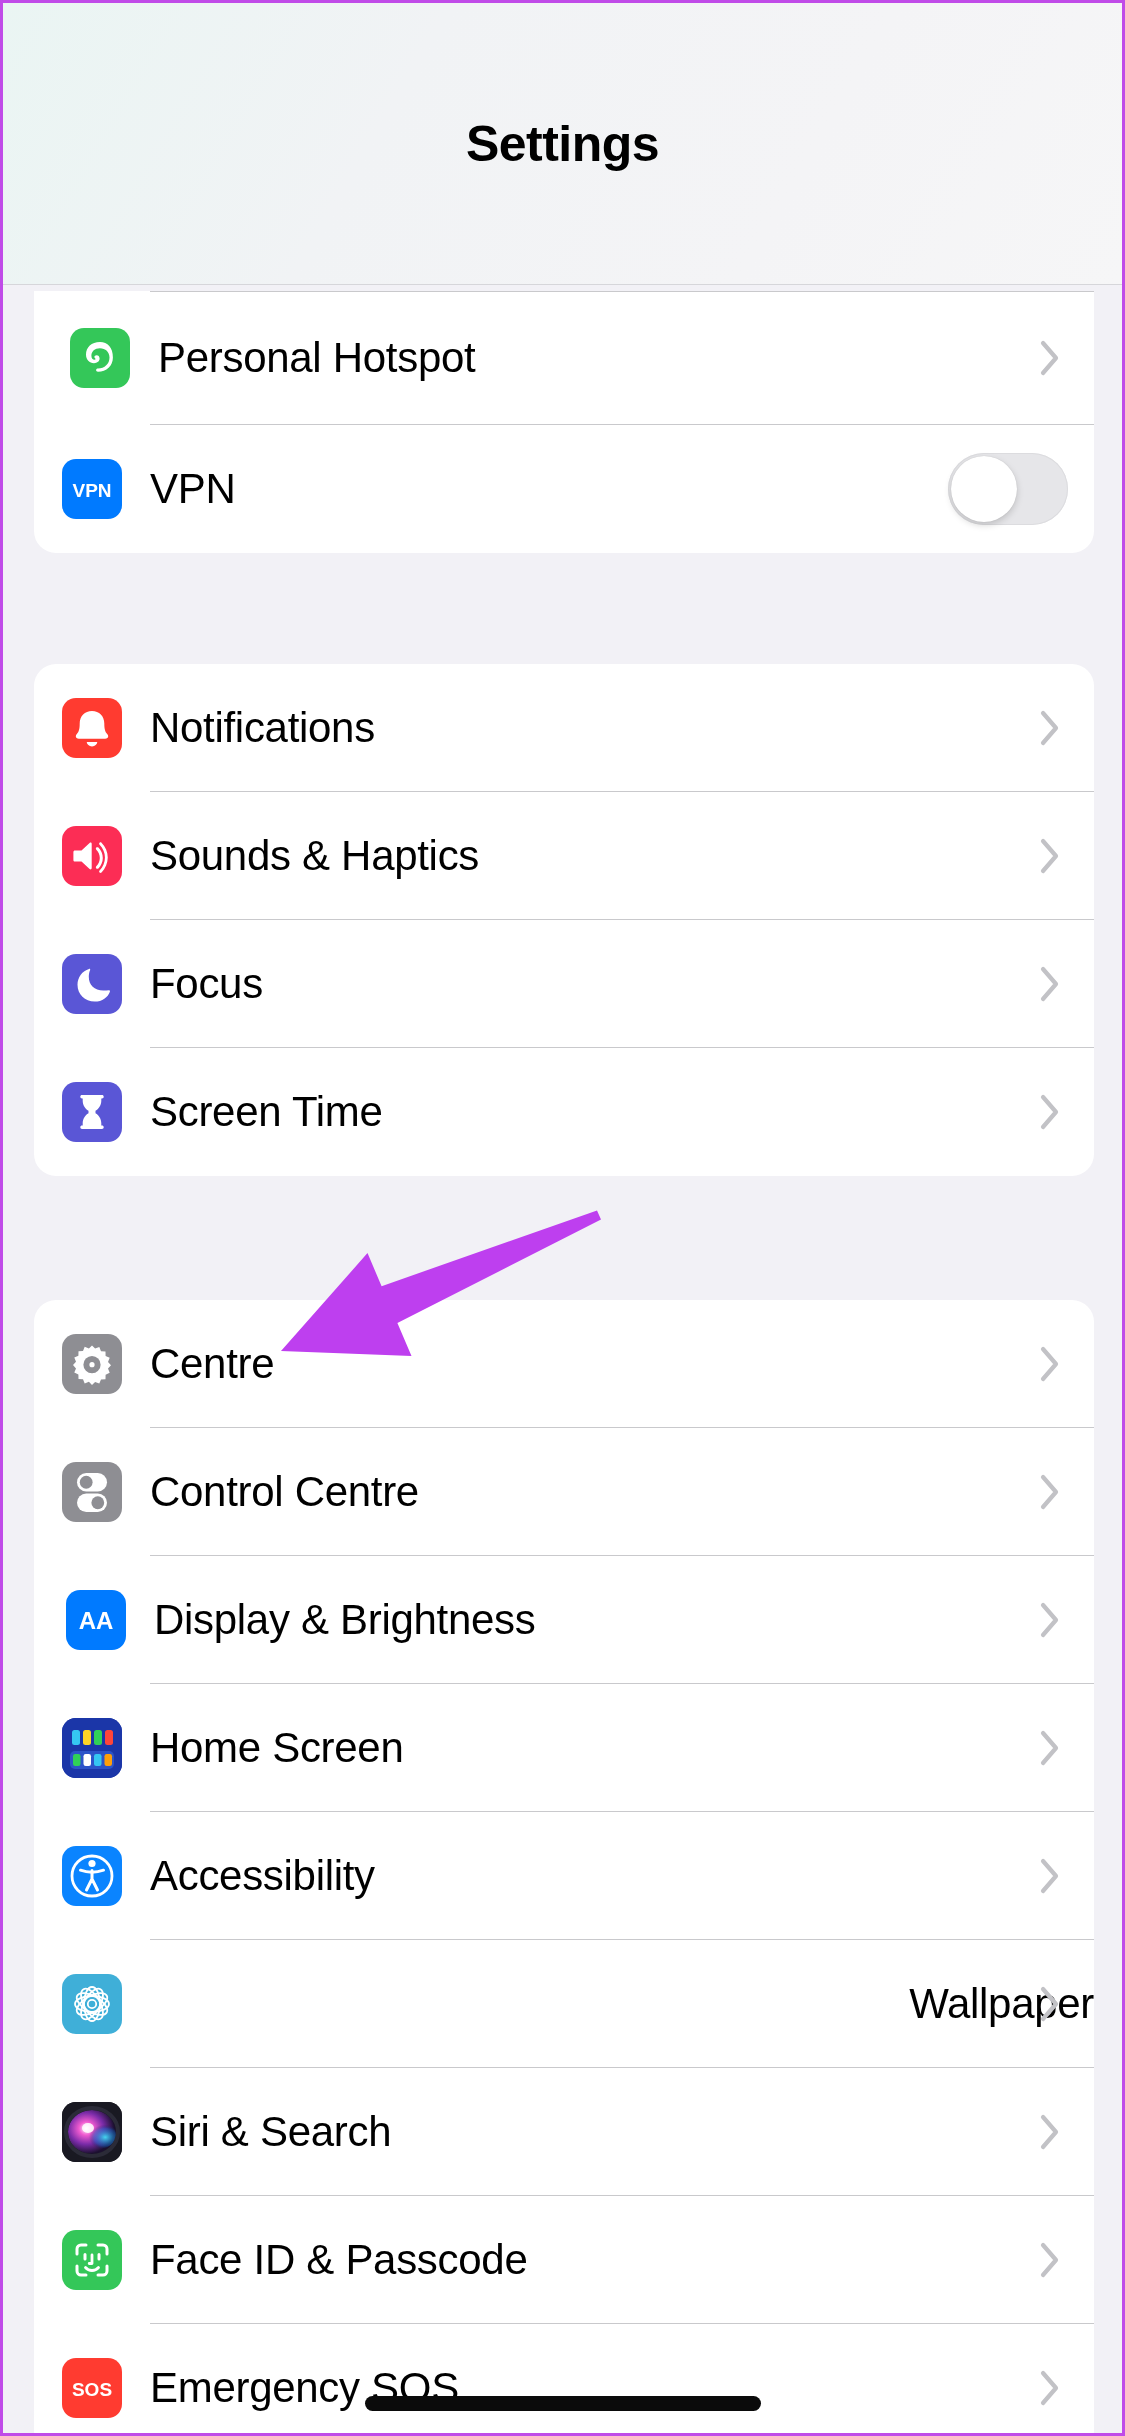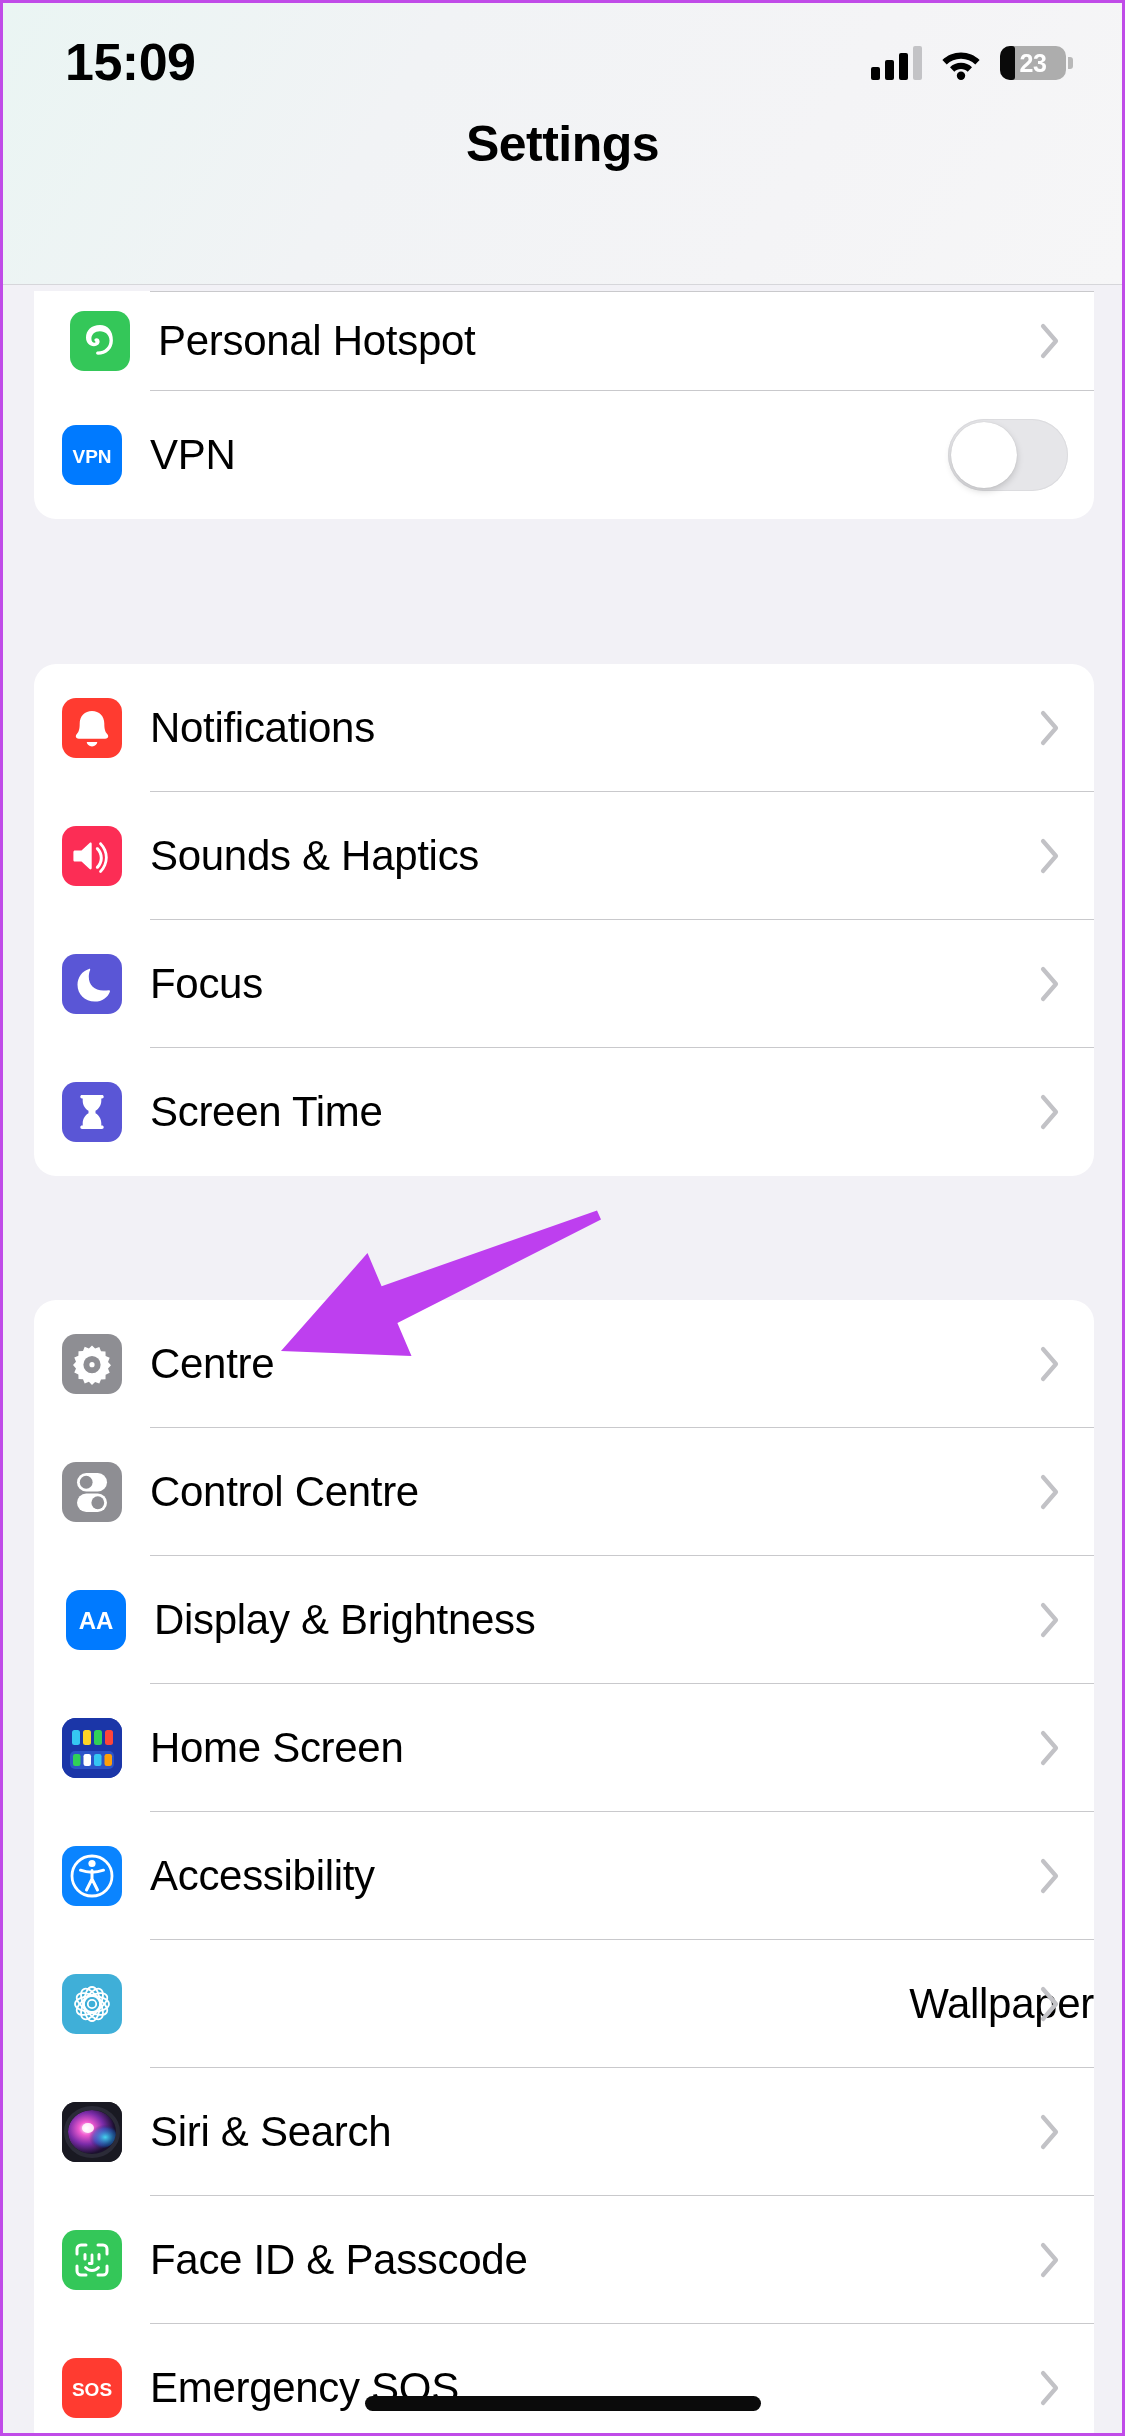--- a/index.html
+++ b/index.html
@@ -247,52 +247,27 @@
     background: #0B0B0B;
   }
 </style>
 </head>
 <body>
 
 <div id="screen">
 
   <div id="header-area">
 
-    <div id="status-bar">
-      <div id="status-time">15:09</div>
-      <div id="status-right">
-
-        <div class="signal">
-          <i></i>
-            <i></i>
-            <i></i>
-            <i></i>
-        </div>
-
-        <svg class="wifi" viewBox="0 0 46 34">
-          <path d="M23 6.5c7.3 0 13.9 2.9 18.6 7.5l-4.3 4.5C33.6 14.8 28.6 12.7 23 12.7S12.4 14.8 8.7 18.5L4.4 14C9.1 9.4 15.7 6.5 23 6.5z" fill="#000"></path>
-          <path d="M23 16.8c4.3 0 8.2 1.7 11 4.5l-4.3 4.4c-1.8-1.8-4.1-2.8-6.7-2.8s-4.9 1-6.7 2.8L12 21.3c2.8-2.8 6.7-4.5 11-4.5z" fill="#000"></path>
-          <circle cx="23" cy="29.8" r="4.2" fill="#000"></circle>
-        </svg>
-
-        <div class="battery">
-          <div class="fill"></div>
-          <div class="pct">23</div>
-          <div class="nub"></div>
-        </div>
-
-      </div>
-    </div>
 
     <div id="nav-title">Settings</div>
   </div>
 
   <div id="content">
       <div class="group clipped-top" style="top: 5px;">
-        <div class="row first-sep-top" style="height: 100px; padding-left: 36px;">
+        <div class="row first-sep-top" style="height: 134px; padding-left: 36px;">
           <div class="icon" style="background: rgb(52, 199, 89);">
             <svg viewBox="0 0 60 60" width="60" height="60">
               <path d="M30 14c-8.6 0-14 5.3-14 12.6 0 5.3 3.4 8.6 8 8.6 3.3 0 5.6-1.9 5.6-4.6 0-2.1-1.3-3.3-3-3.3-1.3 0-2.2.7-2.2 1.8 0 .6.3 1 .8 1.3.3.2.4.3.4.6 0 .4-.4.7-1.1.7-1.8 0-3.1-1.6-3.1-4 0-4.3 3.4-7.4 8.5-7.4 5.6 0 9.6 3.8 9.6 9.2 0 6.3-4.8 11-11.6 11-1.1 0-1.8.6-1.8 1.6s.7 1.6 1.9 1.6c8.5 0 14.9-6 14.9-14.3C42.9 19.5 37.6 14 30 14z" fill="#fff"></path>
             </svg>
           </div>
           <span class="label">Personal Hotspot</span>
           <span class="chevron">
             <svg viewBox="0 0 20 36" width="20" height="36">
               <path d="M3 3 L16 18 L3 33" stroke="#C2C2C6" stroke-width="4.2" fill="none" stroke-linecap="round" stroke-linejoin="round"></path>
             </svg>

